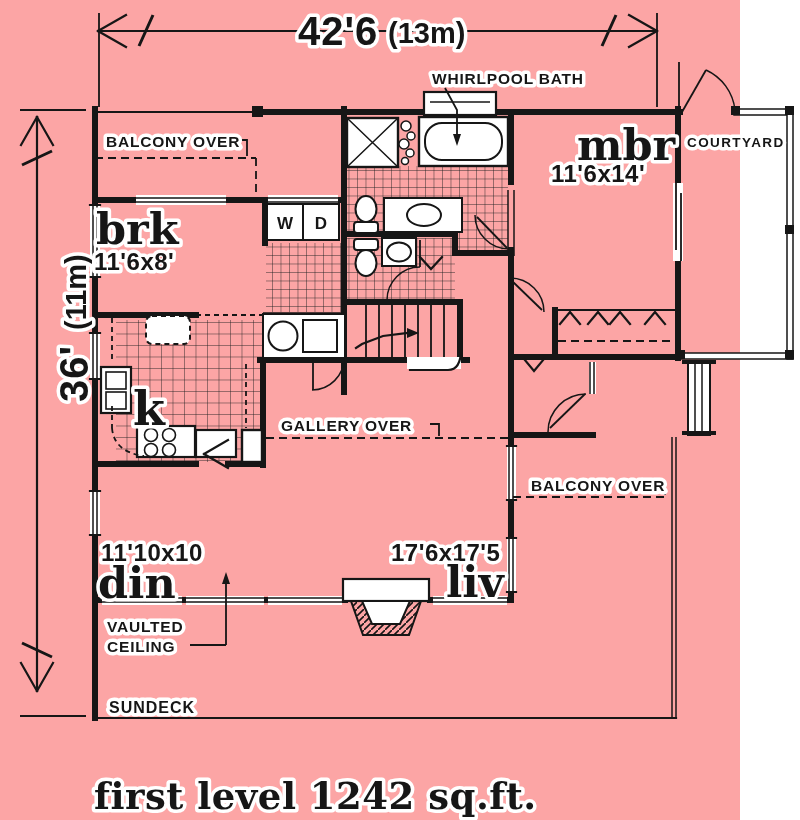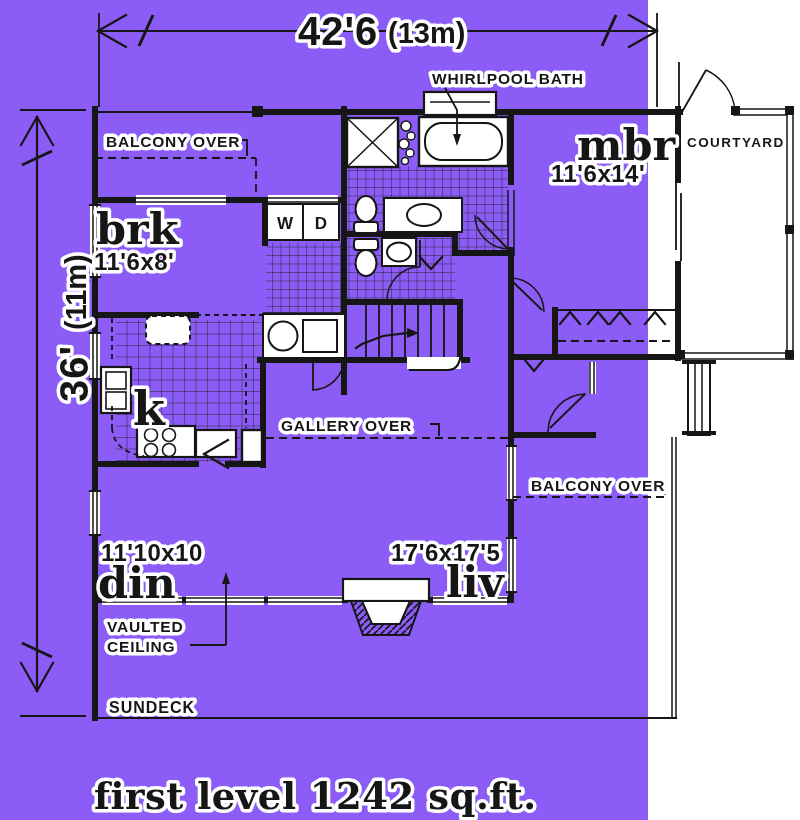--- a/index.html
+++ b/index.html
@@ -1,16 +1,16 @@
 <!DOCTYPE html>
 <html><head>
 <meta charset="utf-8">
 <style>
   html,body{margin:0;padding:0;background:#ffffff;}
-  .sheet{width:648px;height:820px;background:#8b5cf6;position:relative;font-family:"Liberation Sans",sans-serif;}
+  .sheet{width:740px;height:820px;background:#fca5a5;position:relative;font-family:"Liberation Sans",sans-serif;}
   svg{display:block;}
   
   .w6{stroke:#161616;stroke-width:6;fill:none;stroke-linecap:square}
   .w4{stroke:#161616;stroke-width:4;fill:none;stroke-linecap:square}
   .w2{stroke:#161616;stroke-width:2.2;fill:none;stroke-linecap:square}
   .t15{stroke:#161616;stroke-width:1.5;fill:none}
   .t18{stroke:#161616;stroke-width:1.8;fill:none}
   .dsh{stroke-dasharray:8 5}
   .dsh2{stroke-dasharray:5 4}
   .wf{fill:#ffffff}

